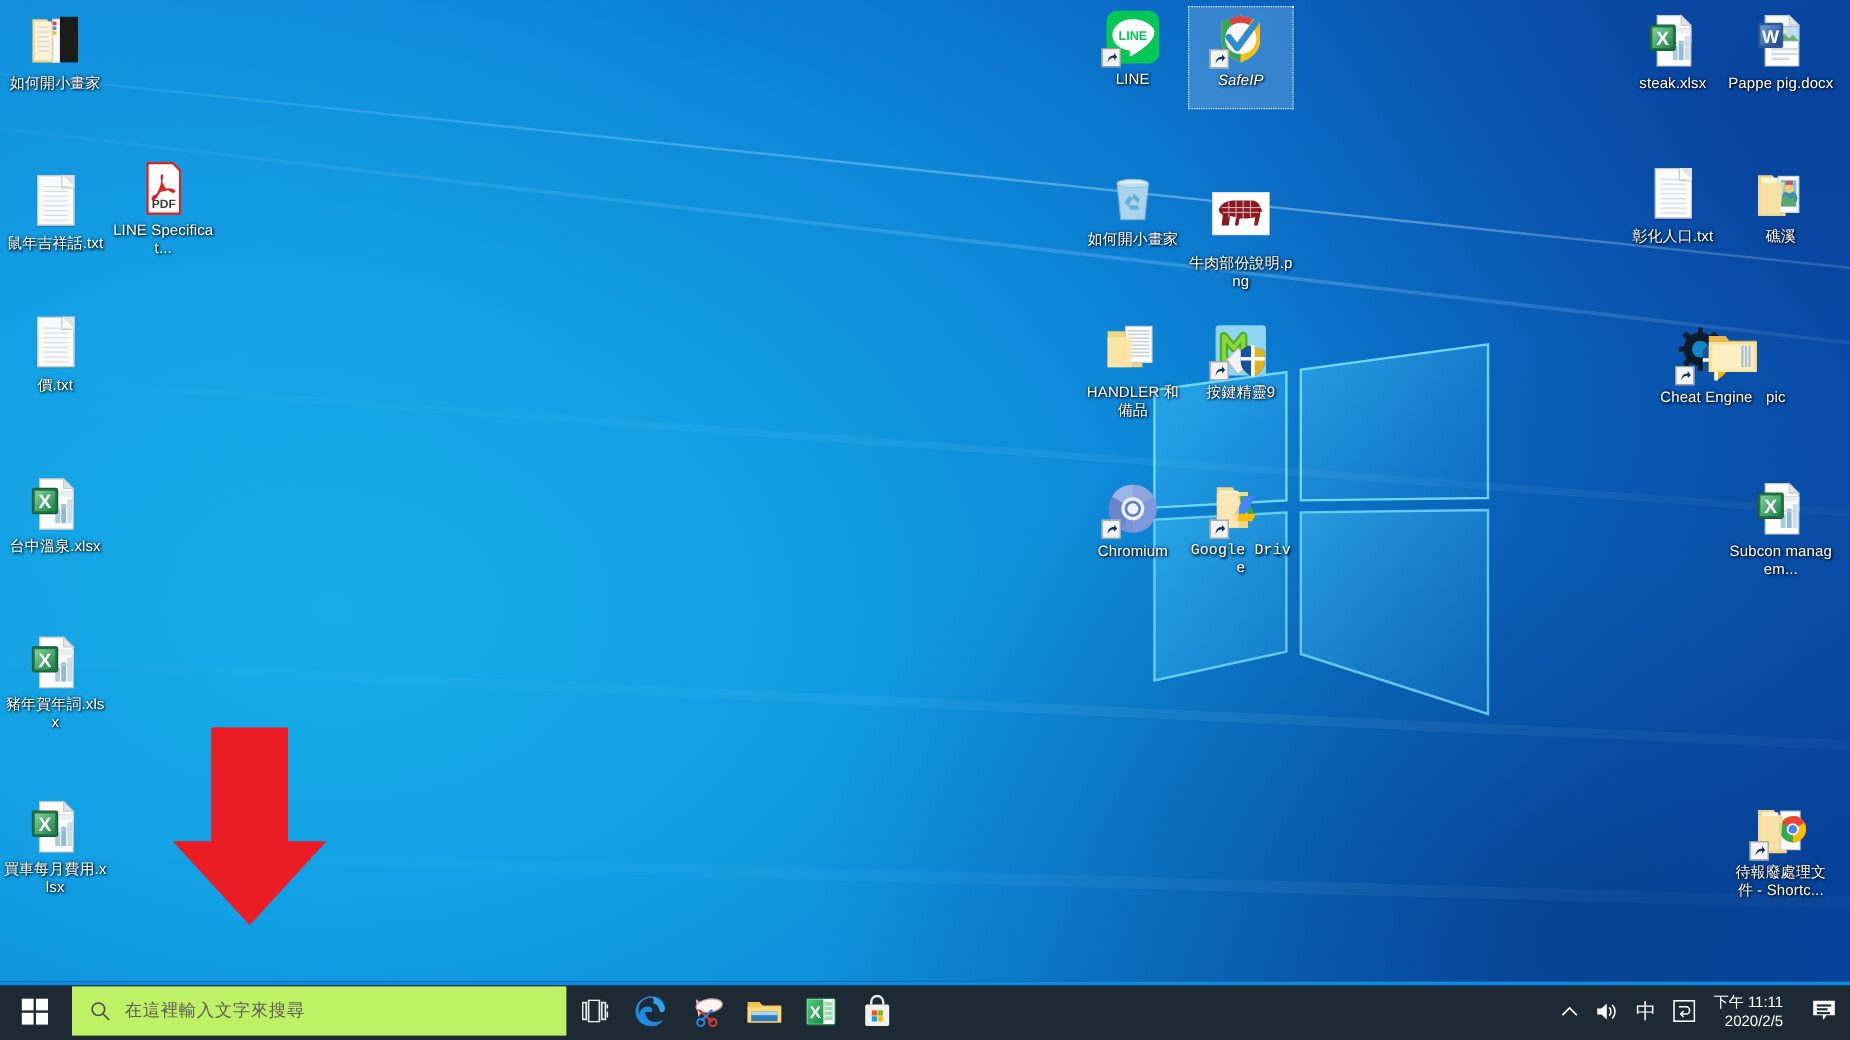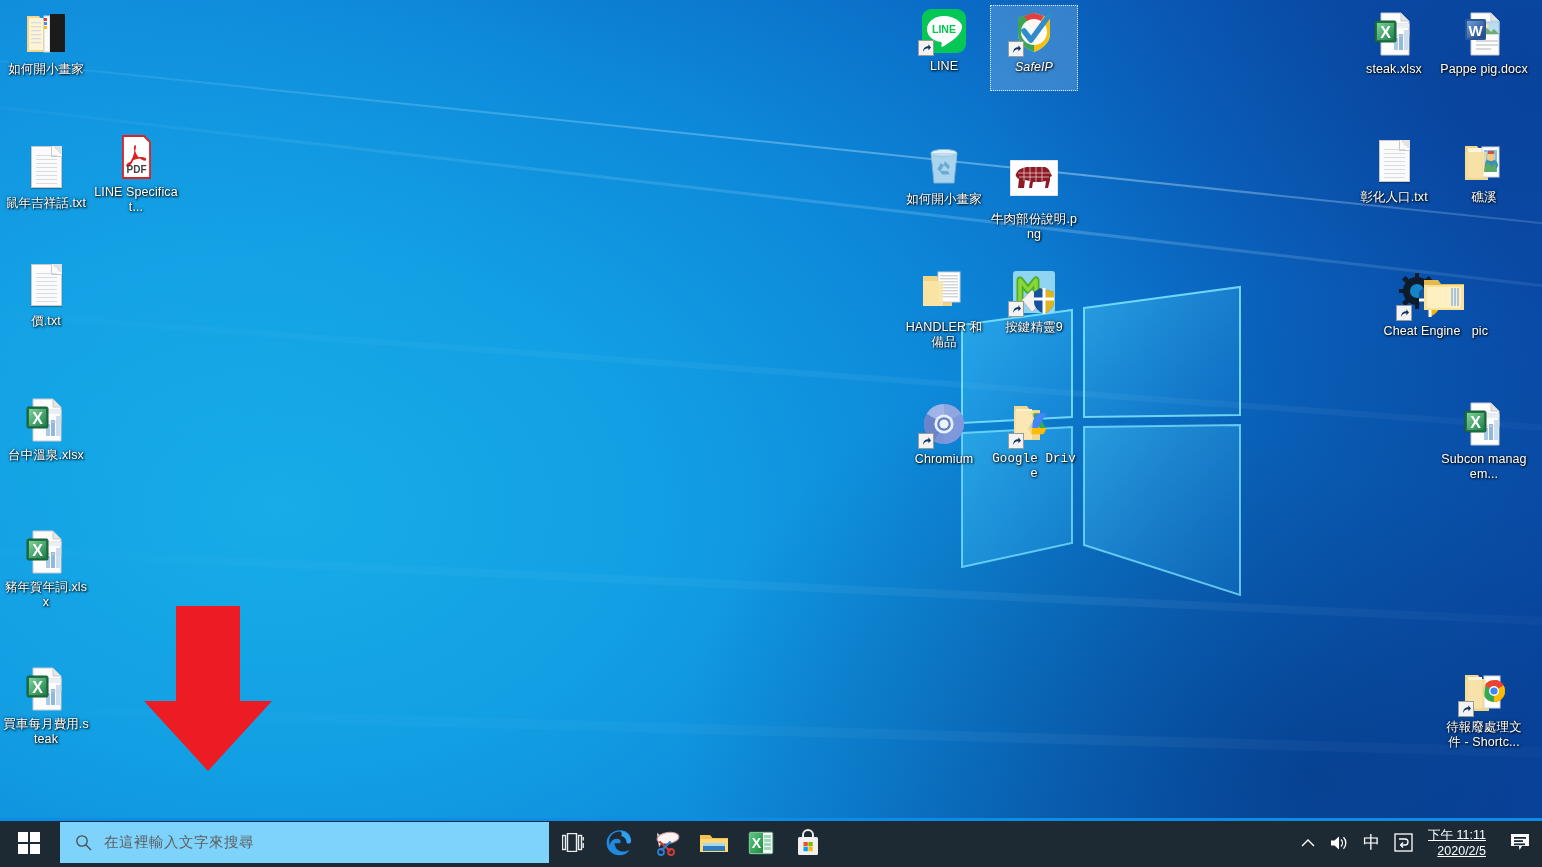--- a/index.html
+++ b/index.html
@@ -94,41 +94,41 @@
   }
   #taskbar .topline{
     position:absolute; left:0; top:0; width:1542px; height:3px;
     background:#0c8ce9;
   }
   #startBtn{
     width:58px; height:49px; display:flex; align-items:center; justify-content:center;
     flex:0 0 auto; cursor:default;
   }
   #searchBox{
-    flex:0 0 auto; width:489px; height:41px; margin-left:2px;
-    background:#7dd3fc; display:flex; align-items:center; padding:0 10px;
+    flex:0 0 auto; width:412px; height:41px; margin-left:2px;
+    background:#bef264; display:flex; align-items:center; padding:0 10px;
   }
   #searchBox .mag{ flex:0 0 auto; width:26px; display:flex; justify-content:center; }
   #searchBox .ph{
     font-size:14.5px; color:#5d5d5d; padding-left:8px; letter-spacing:.5px;
     white-space:nowrap;
   }
   .tbicon{
     width:47px; height:49px; display:flex; align-items:center; justify-content:center;
     flex:0 0 auto;
   }
   #tbSpacer{ flex:1 1 auto; height:49px; }
   #tray{ display:flex; align-items:center; height:49px; flex:0 0 auto; padding-right:0; }
   .trayitem{
     height:49px; display:flex; align-items:center; justify-content:center;
     padding:0 7px; color:#fff;
   }
   #clock{
     height:49px; display:flex; flex-direction:column; align-items:flex-end; justify-content:center;
-    color:#fff; font-size:12.5px; line-height:16px; padding:0 12px 0 8px; text-align:right;text-decoration:underline;
+    color:#fff; font-size:12.5px; line-height:16px; padding:0 12px 0 8px; text-align:right;
   }
   #notifBtn{ width:44px; height:49px; display:flex; align-items:center; justify-content:center; }
 </style>
 </head>
 <body>
 
 <div id="wallpaper">
   <div class="vignette"></div>
   <div class="streak s1"></div>
   <div class="streak s2"></div>
@@ -291,21 +291,21 @@
             <rect x="5" y="11" width="21" height="21" rx="1.5" fill="none" stroke="#175c37"></rect>
             <path d="M7 13 h17 v17 h-17 z" fill="url(#xlg)"></path>
             <defs>
               <linearGradient id="xlg" x1="0" y1="0" x2="1" y2="1">
                 <stop offset="0%" stop-color="#7fd39a"></stop>
                 <stop offset="100%" stop-color="#1e8049"></stop>
               </linearGradient>
             </defs>
             <text x="15.5" y="27.5" font-family="Liberation Sans, sans-serif" font-size="16" font-weight="bold" fill="#ffffff" text-anchor="middle">X</text>
           </svg></div>
-        <div class="lbl">買車每月費用.steak</div>
+        <div class="lbl">買車每月費用.xlsx</div>
       </div>
       <div class="icon" style="left: 900px; top: 7px;">
         <div class="glyph"><svg width="48" height="48" viewBox="0 0 48 48">
             <rect x="2" y="2" width="44" height="44" rx="9" fill="#06c755"></rect>
             <path d="M24 9 C14 9 7 15.2 7 22.2 c0 6.3 5.5 11.6 13 12.6 .6.1 1.4.4 1.6.9 .2.5.1 1.2 .1 1.2l-.3 1.6c-.1.5-.4 1.9 1.6 1 2-1 10.9-6.4 14.9-11 2.7-3 4.1-6 4.1-9.3C42 15.2 34 9 24 9z" fill="#ffffff"></path>
             <text x="24" y="26" font-family="Liberation Sans, sans-serif" font-size="10.5" font-weight="bold" fill="#06c755" text-anchor="middle">LINE</text>
           </svg><span class="shortcut-arrow">
             <svg width="11" height="11" viewBox="0 0 11 11">
               <path d="M2 9 C2.2 4.6 4.6 3.2 7.4 3.2 V1.2 L10 4.4 L7.4 7.3 V5.2 C4.8 5.2 3.2 6.2 2 9 z" fill="#12355e"></path>
             </svg>

